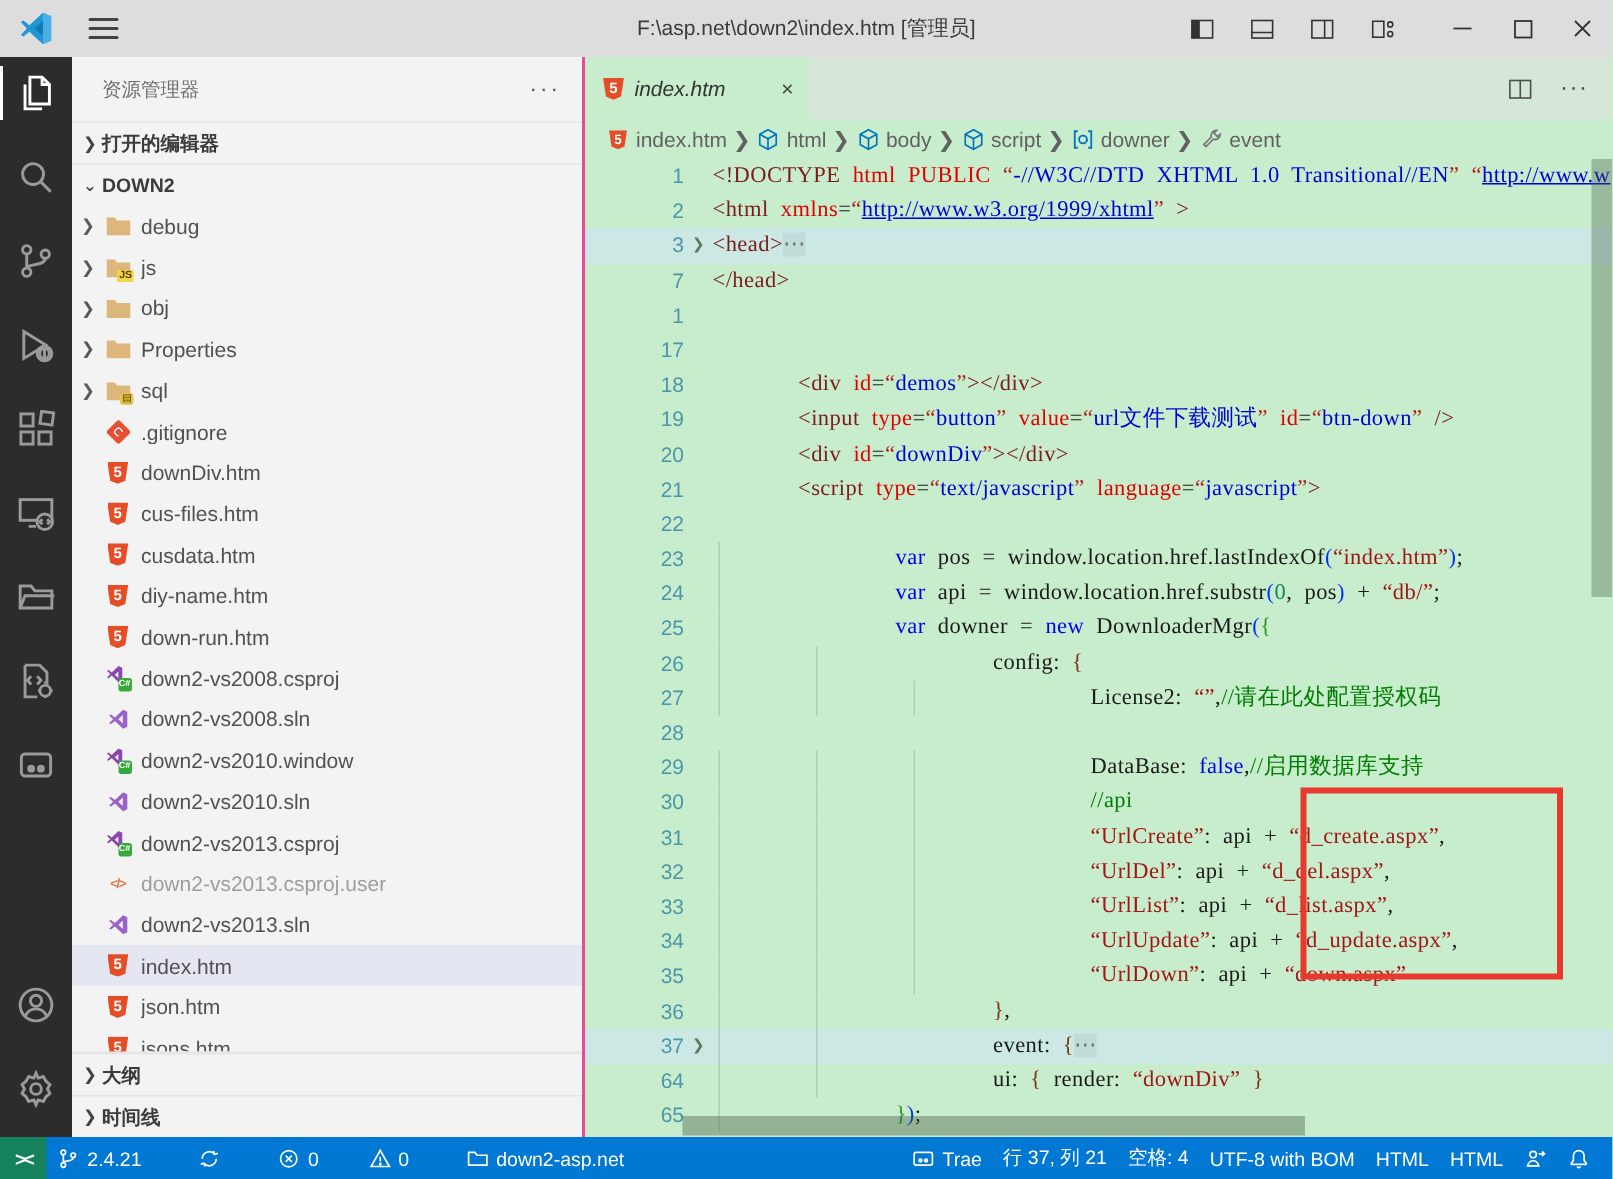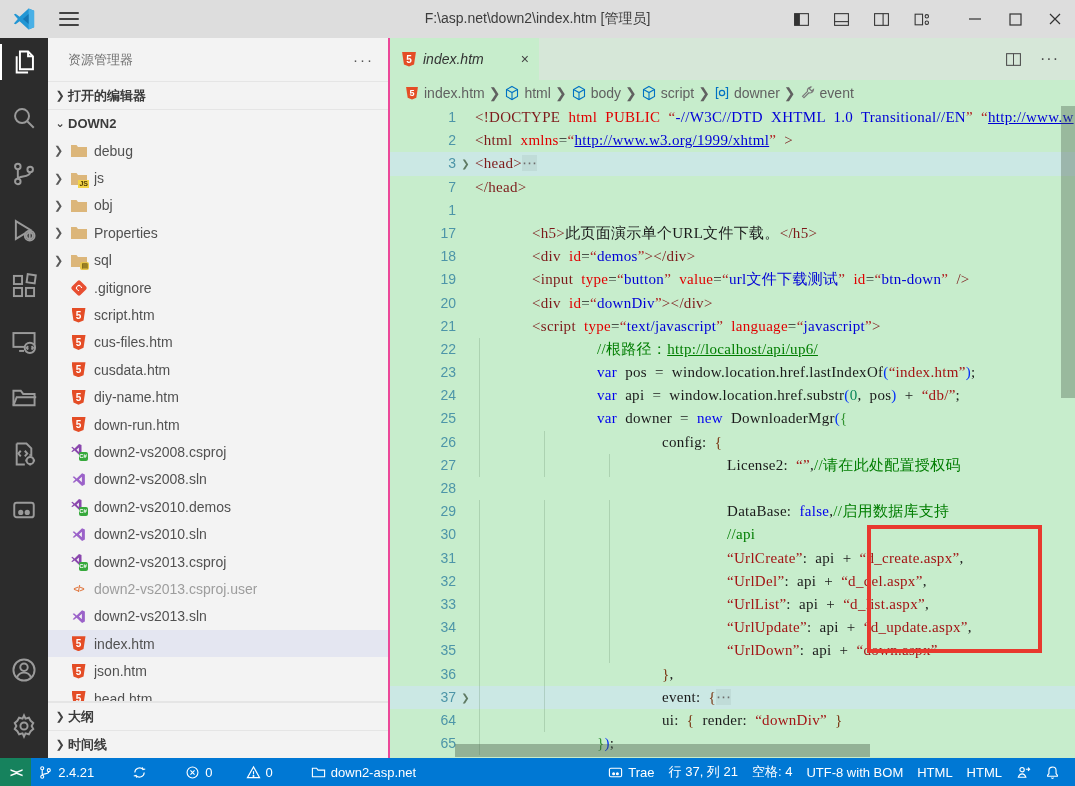--- a/index.html
+++ b/index.html
@@ -303,21 +303,21 @@
         <div class="ti">
           <span class="fic">
             <span class="ic-git"></span>
           </span>
           <span class="lbl">.gitignore</span>
         </div>
         <div class="ti">
           <span class="fic">
             <span class="ic-html">5</span>
           </span>
-          <span class="lbl">script.htm</span>
+          <span class="lbl">downDiv.htm</span>
         </div>
         <div class="ti">
           <span class="fic">
             <span class="ic-html">5</span>
           </span>
           <span class="lbl">cus-files.htm</span>
         </div>
         <div class="ti">
           <span class="fic">
             <span class="ic-html">5</span>
@@ -357,21 +357,21 @@
         </div>
         <div class="ti">
           <span class="fic">
             <span class="ic-cs">
               <svg class="w" viewBox="0 0 11 12">
                 <path fill="#8a47ad" d="M8 0L3.5 4.4 1.4 2.7.3 3.2l2.2 2.2L.3 7.6l1.1.5 2.1-1.7L8 10.8 10.5 9.7V1.1zM7.9 3.6v4.4L5.5 5.8z"></path>
               </svg>
               <span class="c">C#</span>
             </span>
           </span>
-          <span class="lbl">down2-vs2010.demos</span>
+          <span class="lbl">down2-vs2010.window</span>
         </div>
         <div class="ti">
           <span class="fic">
             <svg class="ic-vs" viewBox="0 0 16 16">
               <path fill="#9b62c9" d="M11.8 1.2L6 6.8 3.2 4.6 1.8 5.2l2.9 2.8-2.9 2.8 1.4.6L6 9.2l5.8 5.6 3-1.4V2.6zM11.6 5v6L8.4 8z"></path>
             </svg>
           </span>
           <span class="lbl">down2-vs2010.sln</span>
         </div>
         <div class="ti">
@@ -408,21 +408,21 @@
         <div class="ti">
           <span class="fic">
             <span class="ic-html">5</span>
           </span>
           <span class="lbl">json.htm</span>
         </div>
         <div class="ti">
           <span class="fic">
             <span class="ic-html">5</span>
           </span>
-          <span class="lbl">head.htm</span>
+          <span class="lbl">jsons.htm</span>
         </div>
       </div>
     <div class="bottom-sects">
       <div class="sb-sect">
         <span class="chev">❯</span>
         <span>大纲</span>
       </div>
       <div class="sb-sect">
         <span class="chev">❯</span>
         <span>时间线</span>
@@ -504,26 +504,26 @@
           </span>
           <span>event</span>
         </span>
       </div>
     <div class="codewrap" id="code">
       <div class="cl"><span class="gut">1</span><span class="fold"></span><span class="ct" style="padding-left: 0px;"><span class="tk-tg">&lt;!DOCTYPE</span><span class="tk-p">  </span><span class="tk-at">html</span><span class="tk-p">  </span><span class="tk-at">PUBLIC</span><span class="tk-p">  </span><span class="tk-q">“</span><span class="tk-s">-//W3C//DTD  XHTML  1.0  Transitional//EN</span><span class="tk-q">”</span><span class="tk-p">  </span><span class="tk-q">“</span><span class="tk-lk">http://www.w</span></span></div>
         <div class="cl"><span class="gut">2</span><span class="fold"></span><span class="ct" style="padding-left: 0px;"><span class="tk-tg">&lt;html</span><span class="tk-p">  </span><span class="tk-at">xmlns</span><span class="tk-p">=</span><span class="tk-q">“</span><span class="tk-lk">http://www.w3.org/1999/xhtml</span><span class="tk-q">”</span><span class="tk-p">  </span><span class="tk-tg">&gt;</span></span></div>
         <div class="cl hl"><span class="gut">3</span><span class="fold">❯</span><span class="ct" style="padding-left: 0px;"><span class="tk-tg">&lt;head&gt;</span><span class="tk-d">⋯</span></span></div>
         <div class="cl"><span class="gut">7</span><span class="fold"></span><span class="ct" style="padding-left: 0px;"><span class="tk-tg">&lt;/head&gt;</span></span></div>
         <div class="cl"><span class="gut">1</span><span class="fold"></span></div>
-        <div class="cl"><span class="gut">17</span><span class="fold"></span><span class="ct" style="padding-left: 57px;"><span class="tk-tg">&lt;h5&gt;</span><span class="tk-p">此页面演示单个URL文件下载。</span><span class="tk-tg">&lt;/h5&gt;</span></span></div>
+        <div class="cl"><span class="gut">17</span><span class="fold"></span></div>
         <div class="cl"><span class="gut">18</span><span class="fold"></span><span class="ct" style="padding-left: 57px;"><span class="tk-tg">&lt;div</span><span class="tk-p">  </span><span class="tk-at">id</span><span class="tk-p">=</span><span class="tk-q">“</span><span class="tk-s">demos</span><span class="tk-q">”</span><span class="tk-tg">&gt;&lt;/div&gt;</span></span></div>
         <div class="cl"><span class="gut">19</span><span class="fold"></span><span class="ct" style="padding-left: 57px;"><span class="tk-tg">&lt;input</span><span class="tk-p">  </span><span class="tk-at">type</span><span class="tk-p">=</span><span class="tk-q">“</span><span class="tk-s">button</span><span class="tk-q">”</span><span class="tk-p">  </span><span class="tk-at">value</span><span class="tk-p">=</span><span class="tk-q">“</span><span class="tk-s">url文件下载测试</span><span class="tk-q">”</span><span class="tk-p">  </span><span class="tk-at">id</span><span class="tk-p">=</span><span class="tk-q">“</span><span class="tk-s">btn-down</span><span class="tk-q">”</span><span class="tk-p">  </span><span class="tk-tg">/&gt;</span></span></div>
         <div class="cl"><span class="gut">20</span><span class="fold"></span><span class="ct" style="padding-left: 57px;"><span class="tk-tg">&lt;div</span><span class="tk-p">  </span><span class="tk-at">id</span><span class="tk-p">=</span><span class="tk-q">“</span><span class="tk-s">downDiv</span><span class="tk-q">”</span><span class="tk-tg">&gt;&lt;/div&gt;</span></span></div>
         <div class="cl"><span class="gut">21</span><span class="fold"></span><span class="ct" style="padding-left: 57px;"><span class="tk-tg">&lt;script</span><span class="tk-p">  </span><span class="tk-at">type</span><span class="tk-p">=</span><span class="tk-q">“</span><span class="tk-s">text/javascript</span><span class="tk-q">”</span><span class="tk-p">  </span><span class="tk-at">language</span><span class="tk-p">=</span><span class="tk-q">“</span><span class="tk-s">javascript</span><span class="tk-q">”</span><span class="tk-tg">&gt;</span></span></div>
-        <div class="cl"><span class="gut">22</span><span class="fold"></span><span class="ct" style="padding-left: 122px;"><span class="guide" style="left: 4px;"></span><span class="tk-cm">//根路径：</span><span class="tk-cl">http://localhost/api/up6/</span></span></div>
+        <div class="cl"><span class="gut">22</span><span class="fold"></span></div>
         <div class="cl"><span class="gut">23</span><span class="fold"></span><span class="ct" style="padding-left: 122px;"><span class="guide" style="left: 4px;"></span><span class="tk-kw">var</span><span class="tk-p">  pos  =  window.location.href.lastIndexOf</span><span class="tk-b1">(</span><span class="tk-js">“index.htm”</span><span class="tk-b1">)</span><span class="tk-p">;</span></span></div>
         <div class="cl"><span class="gut">24</span><span class="fold"></span><span class="ct" style="padding-left: 122px;"><span class="guide" style="left: 4px;"></span><span class="tk-kw">var</span><span class="tk-p">  api  =  window.location.href.substr</span><span class="tk-b1">(</span><span class="tk-n">0</span><span class="tk-p">,  pos</span><span class="tk-b1">)</span><span class="tk-p">  +  </span><span class="tk-js">“db/”</span><span class="tk-p">;</span></span></div>
         <div class="cl"><span class="gut">25</span><span class="fold"></span><span class="ct" style="padding-left: 122px;"><span class="guide" style="left: 4px;"></span><span class="tk-kw">var</span><span class="tk-p">  downer  =  </span><span class="tk-kw">new</span><span class="tk-p">  DownloaderMgr</span><span class="tk-b1">(</span><span class="tk-b2">{</span></span></div>
         <div class="cl"><span class="gut">26</span><span class="fold"></span><span class="ct" style="padding-left: 187px;"><span class="guide" style="left: 4px;"></span><span class="guide" style="left: 69px;"></span><span class="tk-p">config:  </span><span class="tk-b3">{</span></span></div>
         <div class="cl"><span class="gut">27</span><span class="fold"></span><span class="ct" style="padding-left: 252px;"><span class="guide" style="left: 4px;"></span><span class="guide" style="left: 69px;"></span><span class="guide" style="left: 134px;"></span><span class="tk-p">License2:  </span><span class="tk-js">“”</span><span class="tk-p">,</span><span class="tk-cm">//请在此处配置授权码</span></span></div>
         <div class="cl"><span class="gut">28</span><span class="fold"></span></div>
         <div class="cl"><span class="gut">29</span><span class="fold"></span><span class="ct" style="padding-left: 252px;"><span class="guide" style="left: 4px;"></span><span class="guide" style="left: 69px;"></span><span class="guide" style="left: 134px;"></span><span class="tk-p">DataBase:  </span><span class="tk-kw">false</span><span class="tk-p">,</span><span class="tk-cm">//启用数据库支持</span></span></div>
         <div class="cl"><span class="gut">30</span><span class="fold"></span><span class="ct" style="padding-left: 252px;"><span class="guide" style="left: 4px;"></span><span class="guide" style="left: 69px;"></span><span class="guide" style="left: 134px;"></span><span class="tk-cm">//api</span></span></div>
         <div class="cl"><span class="gut">31</span><span class="fold"></span><span class="ct" style="padding-left: 252px;"><span class="guide" style="left: 4px;"></span><span class="guide" style="left: 69px;"></span><span class="guide" style="left: 134px;"></span><span class="tk-js">“UrlCreate”</span><span class="tk-p">:  api  +  </span><span class="tk-js">“d_create.aspx”</span><span class="tk-p">,</span></span></div>
         <div class="cl"><span class="gut">32</span><span class="fold"></span><span class="ct" style="padding-left: 252px;"><span class="guide" style="left: 4px;"></span><span class="guide" style="left: 69px;"></span><span class="guide" style="left: 134px;"></span><span class="tk-js">“UrlDel”</span><span class="tk-p">:  api  +  </span><span class="tk-js">“d_del.aspx”</span><span class="tk-p">,</span></span></div>

